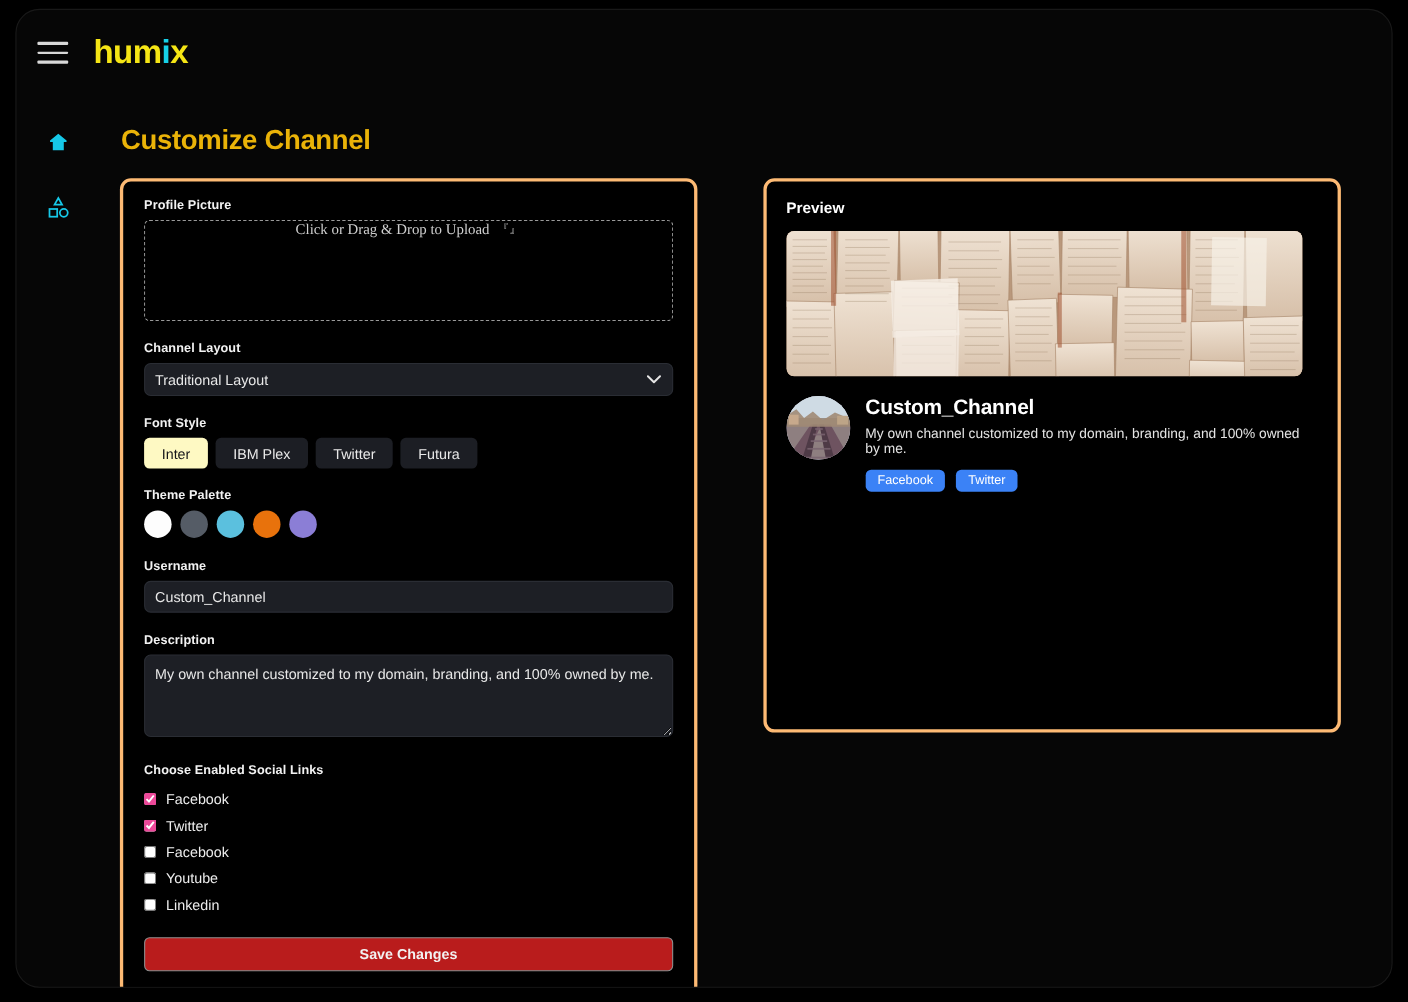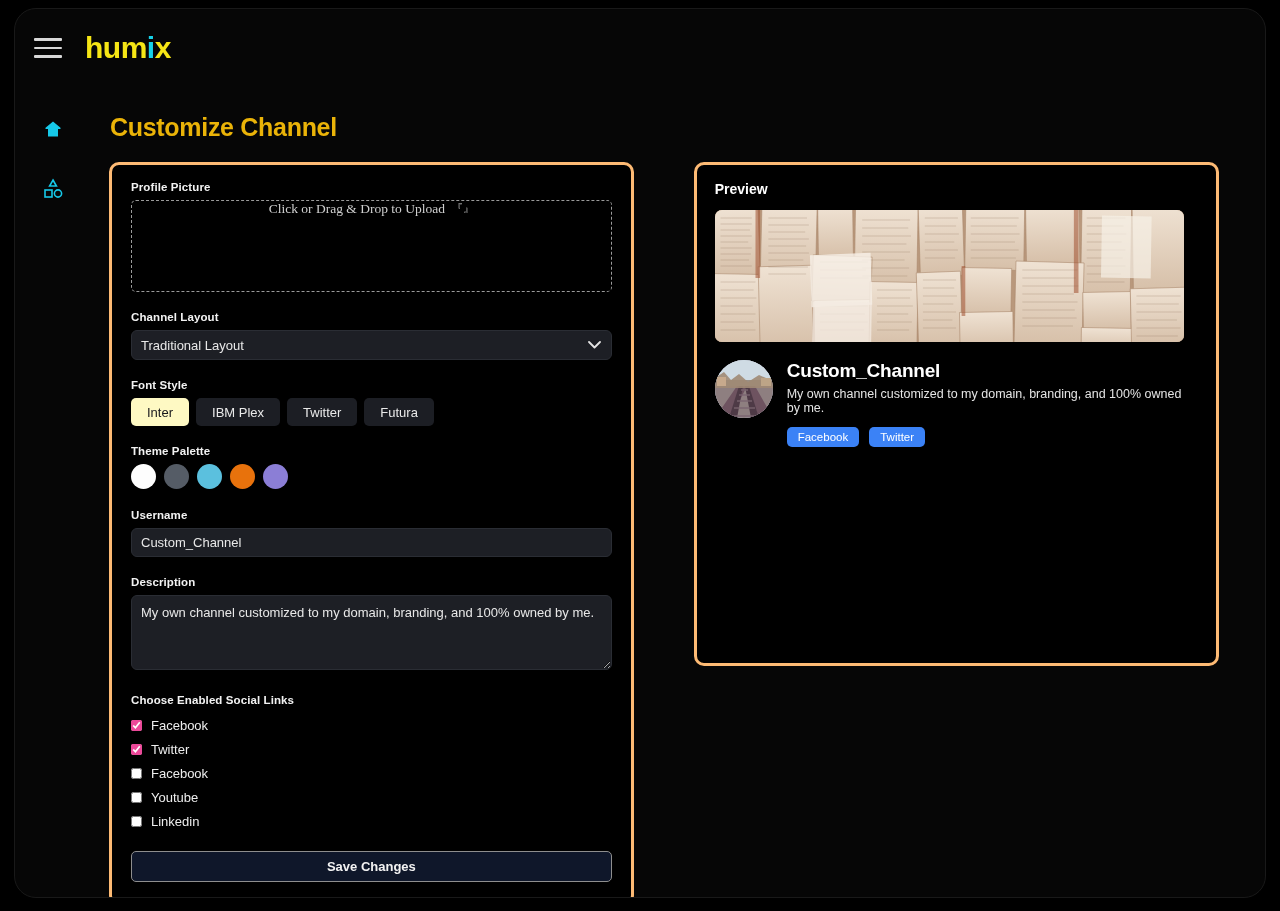--- a/index.html
+++ b/index.html
@@ -237,21 +237,21 @@
   }
   .check-row label {
     color: #ededed;
     font-size: 13px;
     cursor: pointer;
   }
 
   .save-btn {
     width: 100%;
     height: 31px;
-    background: #0f172a;
+    background: #b91c1c;
     border: 1px solid #8e8e8e;
     border-radius: 5px;
     color: #f2f2f2;
     font-size: 13px;
     font-weight: bold;
     font-family: "Liberation Sans", sans-serif;
     cursor: pointer;
   }
 
   

